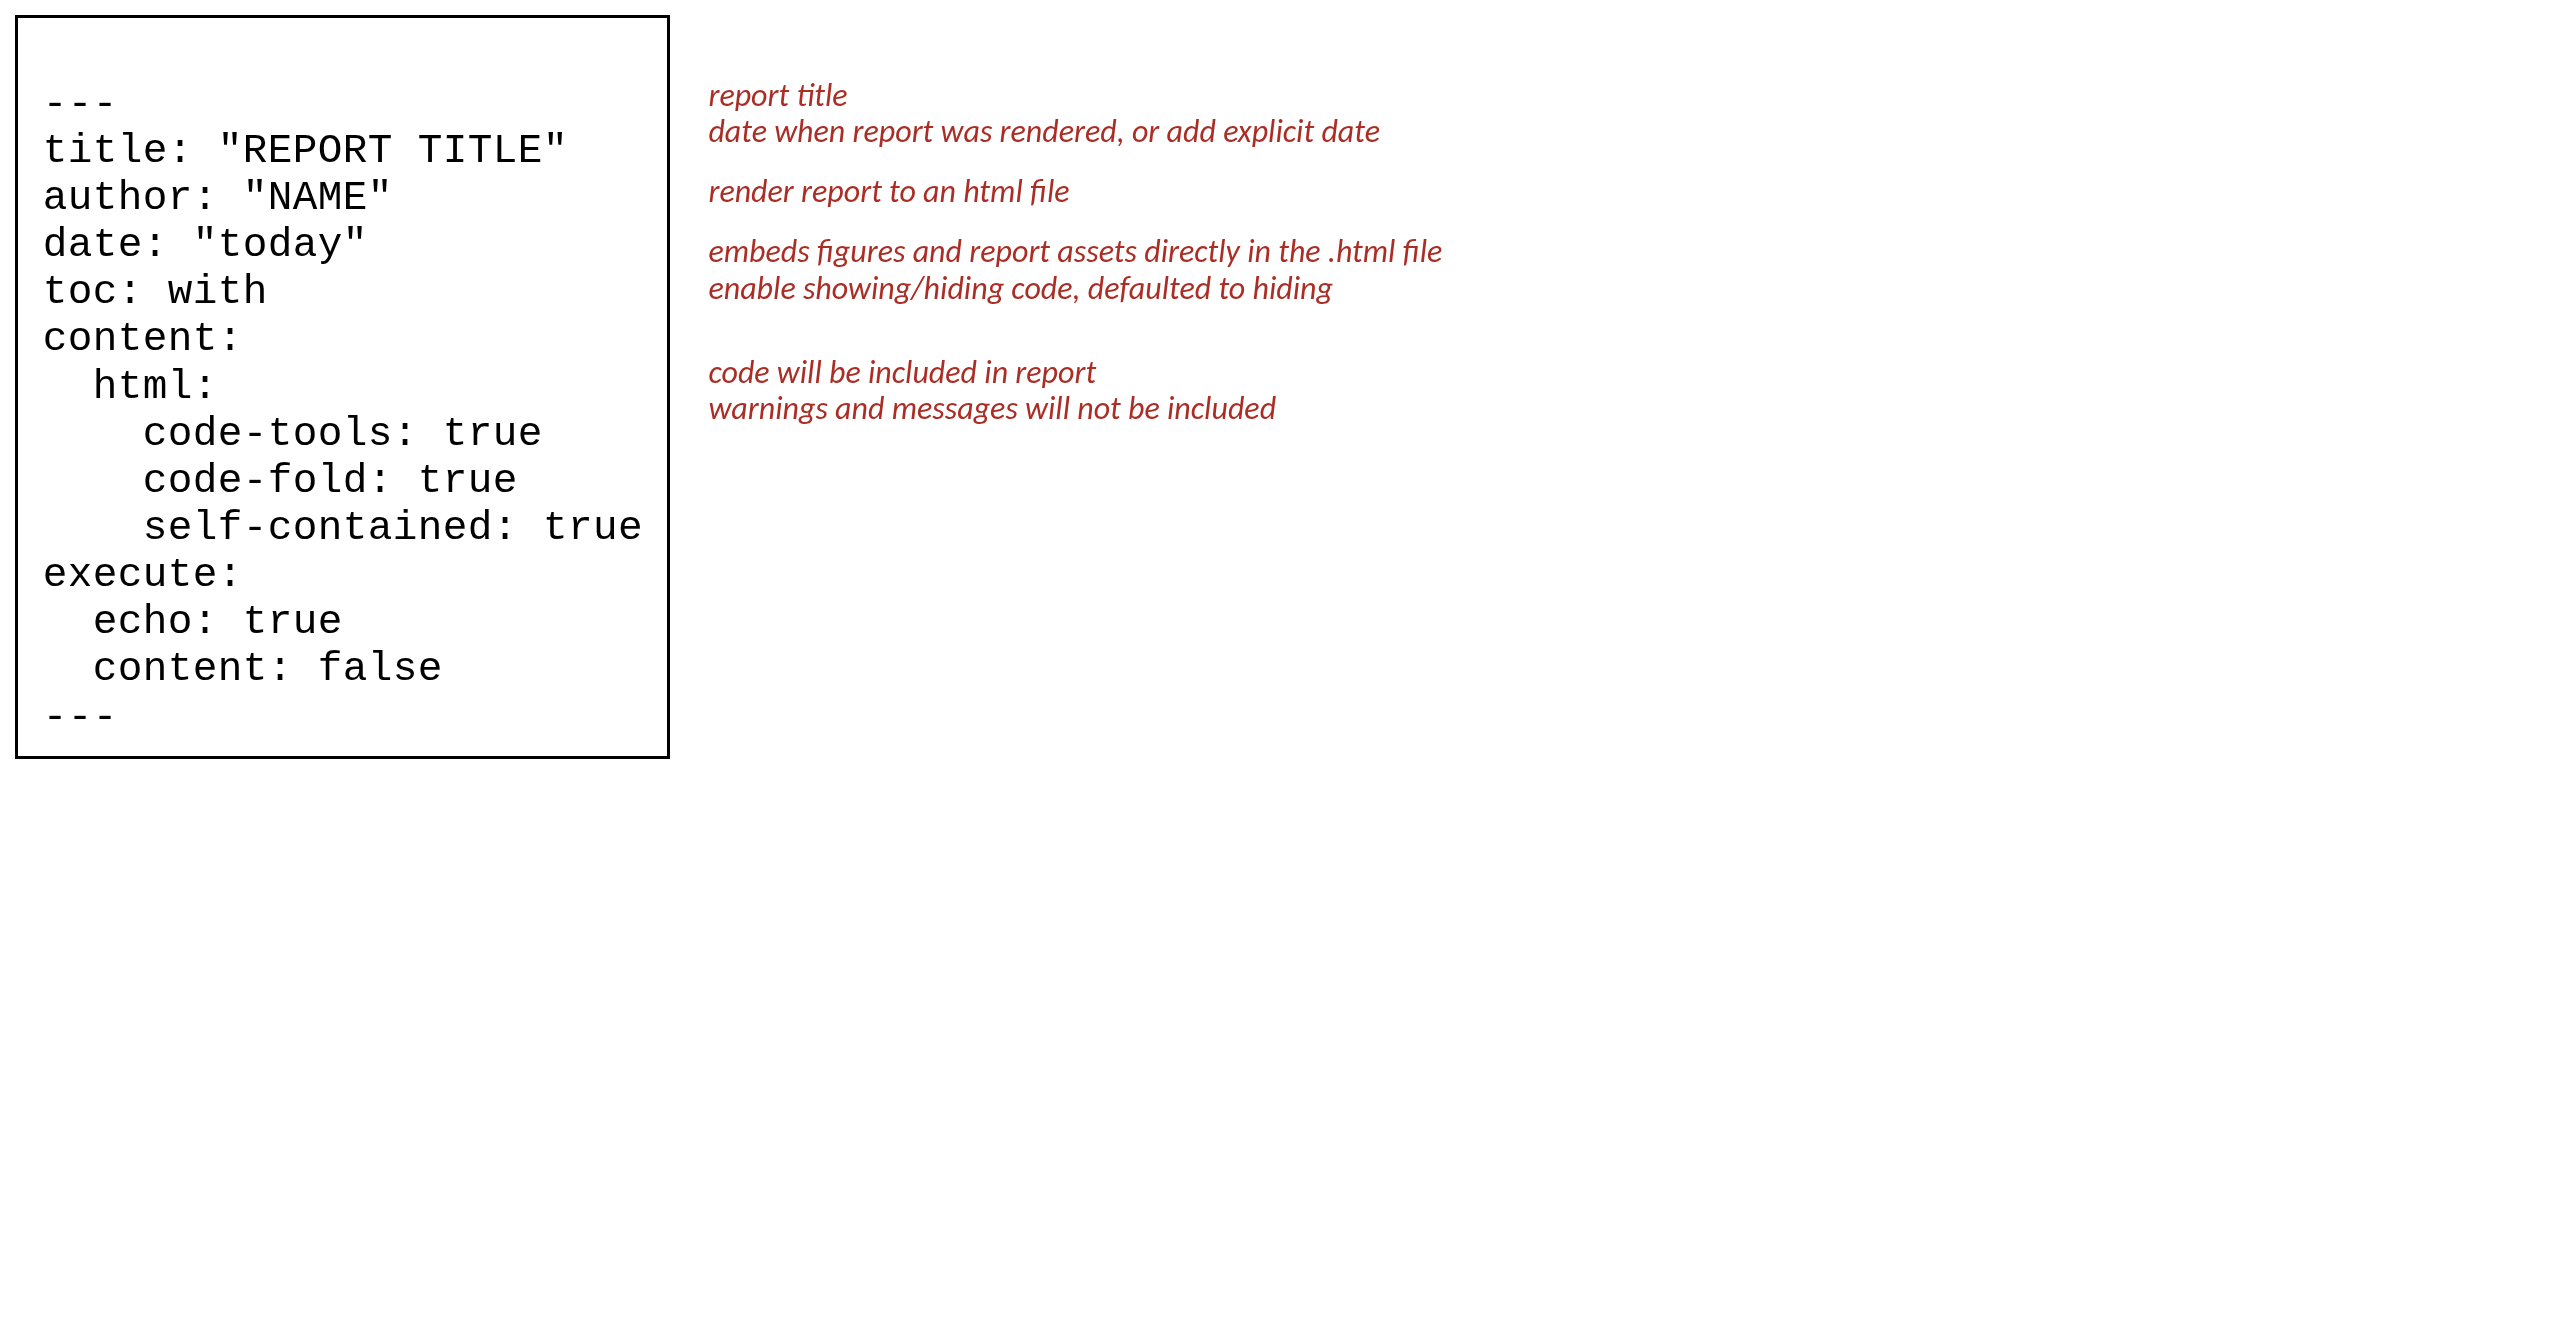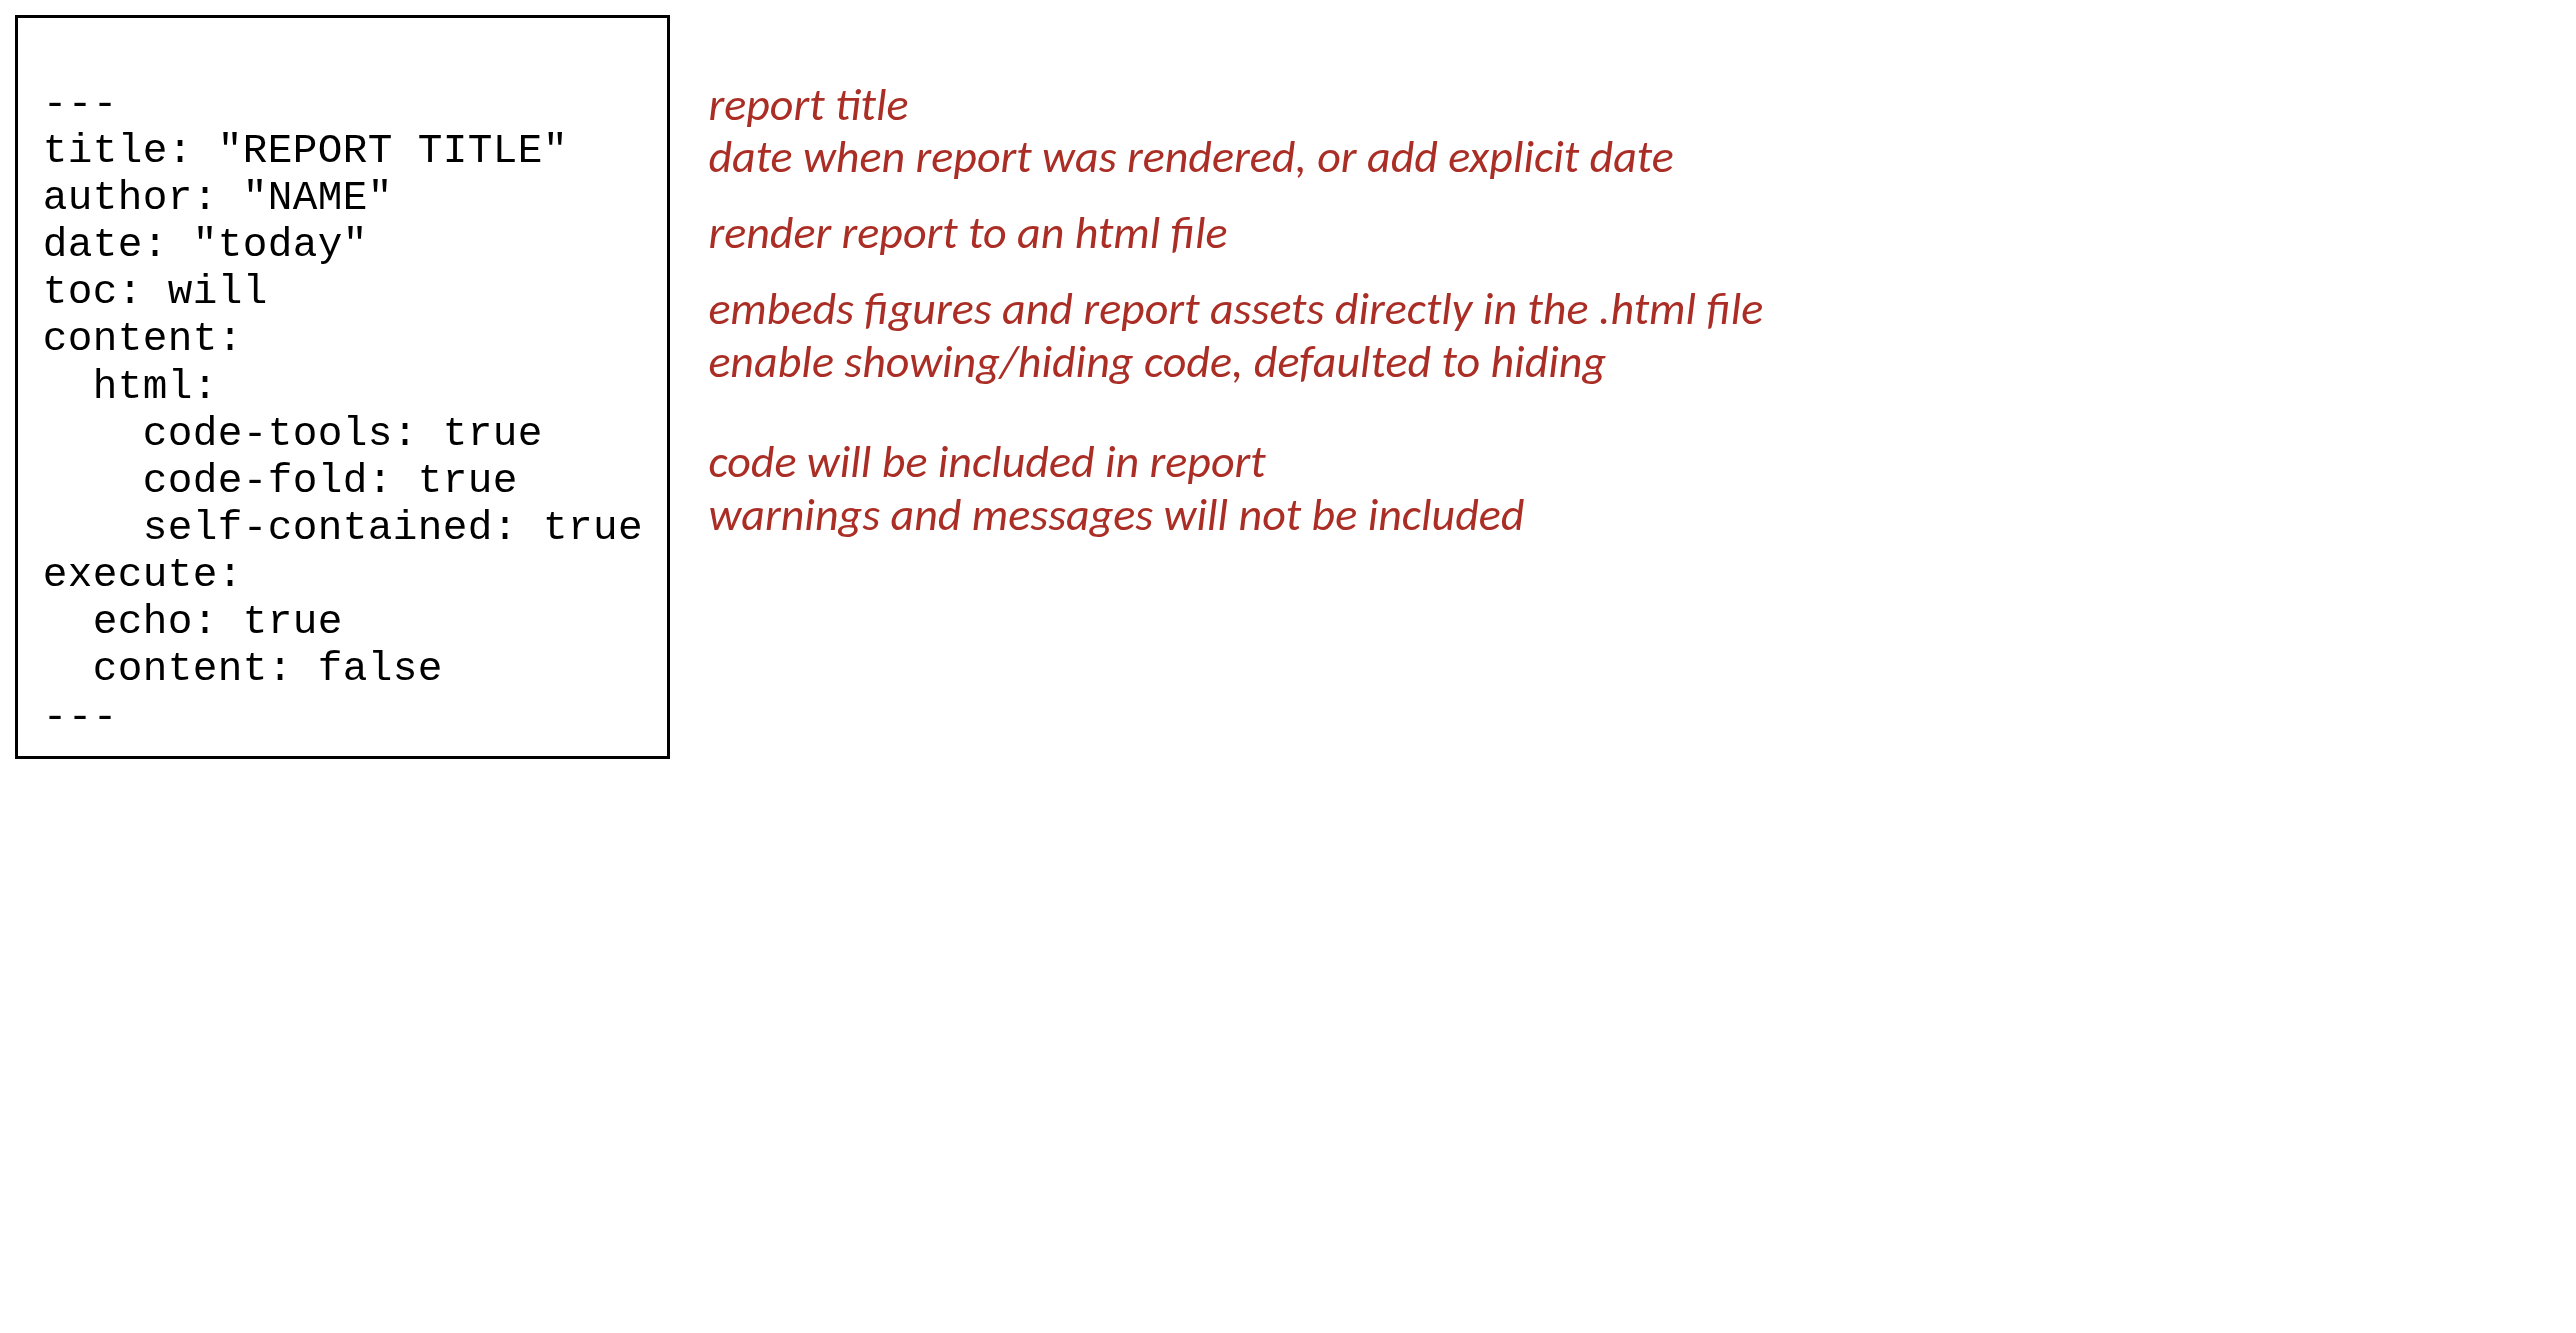--- a/index.html
+++ b/index.html
@@ -27,21 +27,21 @@
       line-height: 1.15;
       color: #000000;
       letter-spacing: 0.4px;
       white-space: pre;
     }
     .annotations {
       display: flex;
       flex-direction: column;
       font-family: Calibri, 'Segoe UI', Arial, sans-serif;
       font-style: italic;
-      font-size: 46px;
+      font-size: 32px;
       color: #aa2e25;
       padding-top: 15.3px;
     }
     .annotation-row {
       line-height: 1.15;
     }
     .spacer {
       height: 47px;
     }
     .spacer-small {
@@ -50,21 +50,21 @@
   </style>
 </head>
 <body>
 
 <div class="container">
   <div class="code-box">
 <span>---</span>
 <span>title: "REPORT TITLE"</span>
 <span>author: "NAME"</span>
 <span>date: "today"</span>
-<span>toc: will</span>
+<span>toc: with</span>
 <span>content:</span>
 <span>  html:</span>
 <span>    code-tools: true</span>
 <span>    code-fold: true</span>
 <span>    self-contained: true</span>
 <span>execute:</span>
 <span>  echo: true</span>
 <span>  content: false</span>
 <span>---</span></div>
 

